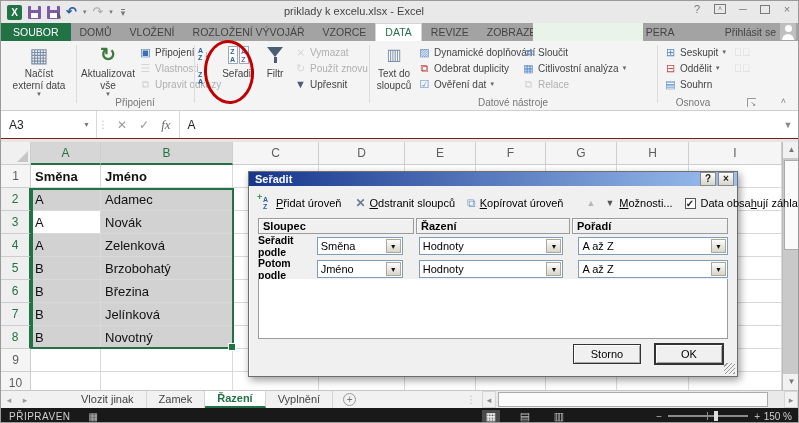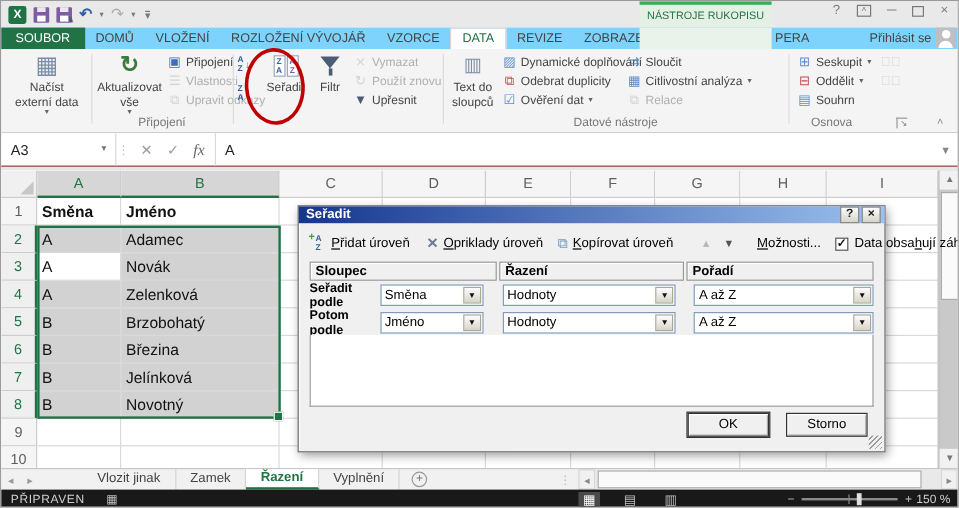--- a/index.html
+++ b/index.html
@@ -21,21 +21,21 @@
   .qcaret { color:#7A7A7A; font-size:7px; }
   .qmore { color:#7A7A7A; font-size:9px; border-top:1px solid #7A7A7A; line-height:6px; margin-left:2px; }
   .wtitle { position:absolute; left:283px; top:4px; font-size:11px; color:#444; }
   .ctxhdr { position:absolute; left:532px; top:0; width:110px; height:22px; background:#E4F0E4; border-top:3px solid #35B05A; color:#217346; font-size:9px; text-align:center; line-height:19px; white-space:nowrap; overflow:hidden; }
   .winbtns { position:absolute; right:4px; top:2px; display:flex; gap:10px; align-items:center; color:#7A7A7A; }
   .wb { font-size:11px; width:14px; text-align:center; }
   .wb-ribbon { width:12px; height:10px; border:1px solid #7A7A7A; font-size:7px; line-height:8px; }
   .wb-max { width:10px; height:9px; border:1px solid #7A7A7A; }
 
   
-  .tabrow { position:absolute; left:0; top:22px; width:100%; height:18px; background:#7dd3fc; display:flex; align-items:stretch; font-size:10.5px; color:#444; }
+  .tabrow { position:absolute; left:0; top:22px; width:100%; height:18px; background:#a3a3a3; display:flex; align-items:stretch; font-size:10.5px; color:#444; }
   .rtab { padding:0 9px; line-height:18px; white-space:nowrap; }
   .rtab.file { background:#217346; color:#fff; padding:0 12px; }
   .rtab.active { background:#FFFFFF; color:#217346; border:1px solid #D5D5D5; border-bottom:none; line-height:16px; }
   .ctxtint { position:absolute; left:532px; top:0; width:110px; height:18px; background:#E9F3E9; }
   .rtab.ctx { position:relative; z-index:1; }
   .signin { position:absolute; right:22px; top:0; line-height:18px; font-size:10.5px; color:#444; }
   .avatar { position:absolute; right:2px; top:0; width:16px; height:17px; background:#BFBFBF; }
   .avatar::before { content:""; position:absolute; left:4.5px; top:2px; width:7px; height:7px; border-radius:50%; background:#fff; }
   .avatar::after { content:""; position:absolute; left:2px; bottom:0; width:12px; height:6px; border-radius:6px 6px 0 0; background:#fff; }
 
@@ -142,21 +142,21 @@
   .ic-addlvl .plus { position:absolute; left:-1px; top:-2px; color:#3E9A3E; font-size:9px; }
   .ic-addlvl .lz { position:absolute; left:5px; top:0; }
   .ic-addlvl .la { position:absolute; left:5px; top:7px; }
   .ic-x { color:#6B7B95; font-weight:bold; font-size:12px; }
   .ic-copy { color:#7A9CC6; font-size:12px; }
   .dvsep { width:1px; height:18px; background:#BDBDBD; margin:0 8px 0 10px; }
   .darr { font-size:9px; margin:0 5px; }
   .darr.up { color:#B8B8B8; } .darr.down { color:#555; }
   .dcheck { display:flex; align-items:center; gap:5px; margin-left:12px; white-space:nowrap; }
   .cbox { width:11px; height:11px; background:#fff; border:1px solid #555; font-size:10px; font-weight:bold; line-height:9px; text-align:center; color:#111; }
-  .mt8{margin-left:14px} .mt10{margin-left:12px} .mt12{margin-left:14px}
+  .mt8{margin-left:14px} .mt10{margin-left:12px} .mt12{}
   .dgridbox { margin-top:3px; }
   .dhead { display:flex; gap:2px; }
   .dhcell { height:16px; border:1px solid #9B9B9B; background:#F0F0F0; font-weight:bold; padding:1px 0 0 4px; box-shadow:inset 1px 1px 0 #fff; }
   .dh1{width:160px}.dh2{width:158px}.dh3{width:160px}
   .dlrow { display:flex; align-items:center; height:22px; margin-top:1px; }
   .dlabel { width:60px; font-weight:bold; font-size:10.5px; }
   .combo { height:18px; background:#fff; border:1px solid #7F9DB9; display:flex; align-items:center; position:relative; padding-left:3px; }
   .c1{width:88px} .c2{width:148px; margin-left:16px} .c3{width:153px; margin-left:15px}
   .carrow { position:absolute; right:1px; top:1px; bottom:1px; width:15px; background:linear-gradient(#FDFDFD,#D8D4C8); border:1px solid #ACA899; font-size:7px; color:#111; display:flex; align-items:center; justify-content:center; }
   .dlist { flex:1; background:#fff; border:1px solid #9B9B9B; border-top:none; margin-top:-1px; min-height:60px; }
@@ -176,21 +176,21 @@
       <span class="floppy"></span>
       <span class="floppy pen">
           <span class="penmark">✎</span>
         </span>
       <span class="undo ticon">↶</span>
         <span class="qcaret">▾</span>
       <span class="redo ticon">↷</span>
         <span class="qcaret">▾</span>
       <span class="qmore">▾</span>
     </div>
-    <div class="ctxhdr">NÁSTROJE RUKOPISU</div>
+    <span class="wtitle">priklady k excelu.xlsx - Excel</span>
     <div class="winbtns">
       <span class="wb">?</span>
       <span class="wb wb-ribbon">˄</span>
       <span class="wb">─</span>
       <span class="wb wb-max"></span>
       <span class="wb">×</span>
     </div>
   </div>
 
   <div class="tabrow">
@@ -542,21 +542,21 @@
         <div class="dtbtn">
           <span class="ic-addlvl">
               <span class="plus">+</span>
               <span class="lz">A</span>
               <span class="la">Z</span>
             </span>
           <span><span class="u">P</span><span>řidat úroveň</span></span>
         </div>
         <div class="dtbtn mt8">
           <span class="ic-x">✕</span>
-          <span><span class="u">O</span><span>priklady úroveň</span></span>
+          <span><span class="u">O</span><span>dstranit sloupců</span></span>
         </div>
         <div class="dtbtn mt10">
           <span class="ic-copy">⧉</span>
           <span><span class="u">K</span><span>opírovat úroveň</span></span>
         </div>
         <span class="dvsep"></span>
         <span class="darr up">▲</span>
         <span class="darr down">▼</span>
         <div class="dtbtn mt12">
           <span><span class="u">M</span><span>ožnosti...</span></span>
@@ -598,22 +598,22 @@
               <span class="carrow">▼</span>
             </div>
           <div class="combo c3">
               <span>A až Z</span>
               <span class="carrow">▼</span>
             </div>
         </div>
       </div>
       <div class="dlist"></div>
       <div class="dfoot">
+        <div class="dbtn2">Storno</div>
         <div class="dbtn2 default">OK</div>
-        <div class="dbtn2">Storno</div>
       </div>
     </div>
     <div class="dgrip"></div>
   </div>
 
   <div class="tabbar">
     <span class="tnav">◂</span>
     <span class="tnav">▸</span>
     <div class="stabs">
       <span class="stab">Vlozit jinak</span>

